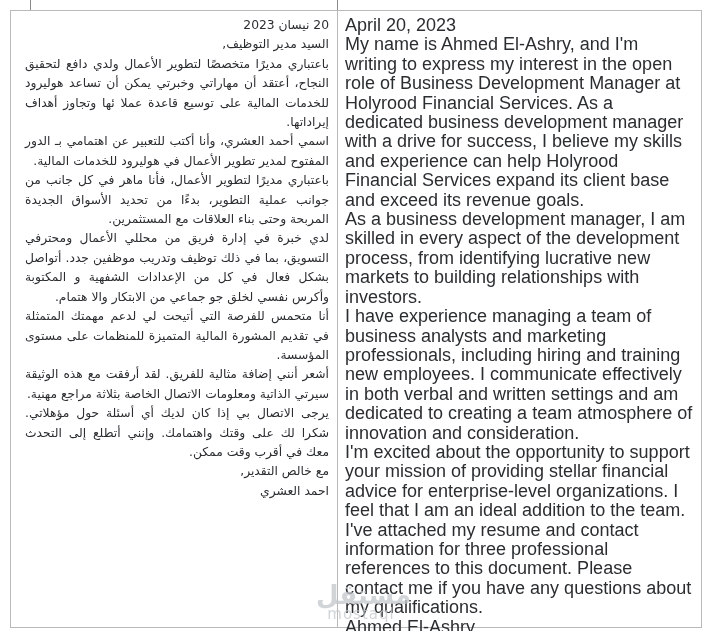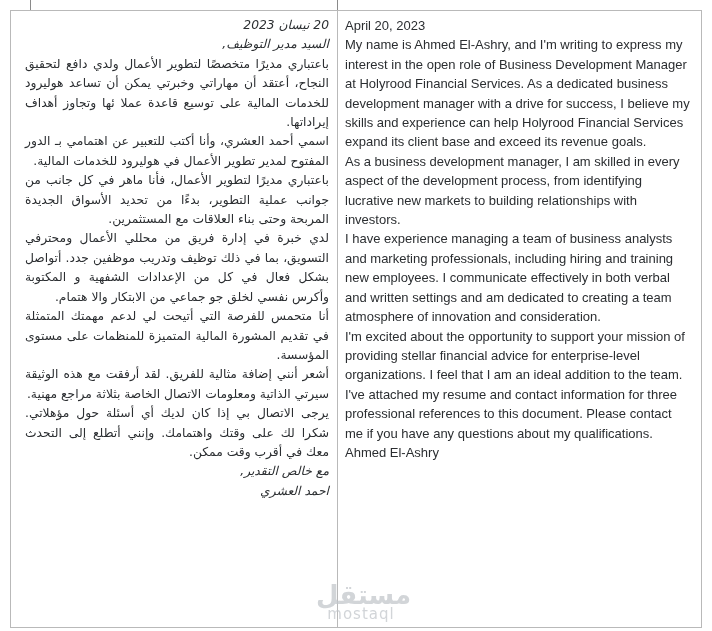--- a/index.html
+++ b/index.html
@@ -50,25 +50,25 @@
     font-family: "DejaVu Sans", "Liberation Sans", sans-serif;
     font-size: 12.3px;
     line-height: 19.4px;
   }
   .col-english {
     flex: 1;
     padding: 5px 8px 4px 7px;
     direction: ltr;
     text-align: left;
     font-family: "Liberation Sans", sans-serif;
-    font-size: 13px;
+    font-size: 18px;
     line-height: 19.4px;
   }
   p { margin: 0; }
-  .line-short { text-align: right; font-style: italic; }
+  .line-short { text-align: right; }
   .watermark {
     position: absolute;
     left: 316px;
     top: 582px;
     width: 90px;
     text-align: center;
     color: #c3c7cc;
     opacity: 0.75;
     pointer-events: none;
     font-family: "DejaVu Sans", sans-serif;

